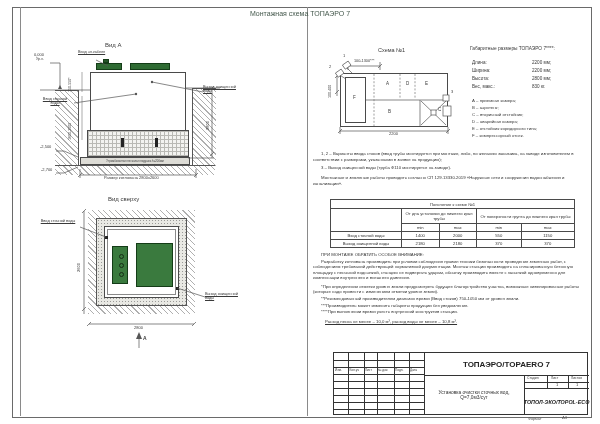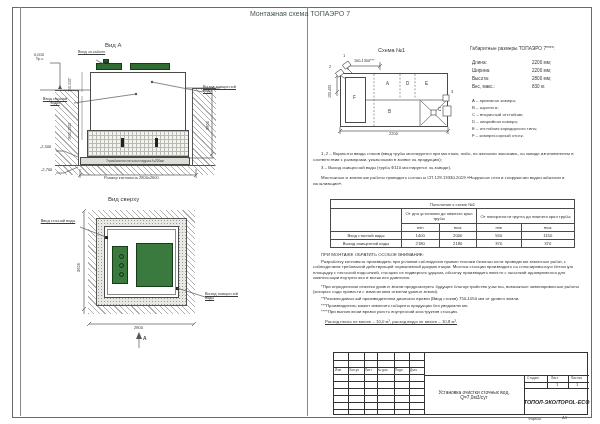--- a/index.html
+++ b/index.html
@@ -188,20 +188,23 @@
     <div class="tb-line" style="left:0;top:49px;width:90px;height:0.8px;"></div>
     <div class="tb-line" style="left:0;top:56px;width:90px;height:0.8px;"></div>
     <div class="t" style="left:1px;top:15.5px;font-size:3.2px;">Изм.</div>
     <div class="t" style="left:15.5px;top:15.5px;font-size:3.2px;">Кол.уч</div>
     <div class="t" style="left:31px;top:15.5px;font-size:3.2px;">Лист</div>
     <div class="t" style="left:44px;top:15.5px;font-size:3.2px;">№ док.</div>
     <div class="t" style="left:61px;top:15.5px;font-size:3.2px;">Подп.</div>
     <div class="t" style="left:76px;top:15.5px;font-size:3.2px;">Дата</div>
 
     <div class="tb-line" style="left:90px;top:0;width:1px;height:100%;"></div>
+    <div class="abs" style="left:90px;top:0;width:165px;height:22px;display:flex;align-items:center;justify-content:center;">
+      <span style="font-size:8px;font-weight:bold;color:#222;">ТОПАЭРО/TOPAERO 7</span>
+    </div>
     <div class="tb-line" style="left:90px;top:22px;width:165px;height:1px;"></div>
     <div class="abs" style="left:90px;top:22px;width:100px;height:40px;display:flex;flex-direction:column;align-items:center;justify-content:center;text-align:center;">
       <span style="font-size:4.8px;">Установка очистки сточных вод,</span>
       <span style="font-size:4.8px;">Q=7,0м3/сут</span>
     </div>
     <div class="tb-line" style="left:190px;top:22px;width:1px;height:40px;"></div>
     <div class="tb-line" style="left:213px;top:22px;width:0.8px;height:13px;"></div>
     <div class="tb-line" style="left:234px;top:22px;width:0.8px;height:13px;"></div>
     <div class="tb-line" style="left:190px;top:29px;width:65px;height:0.8px;"></div>
     <div class="tb-line" style="left:190px;top:35px;width:65px;height:0.8px;"></div>

